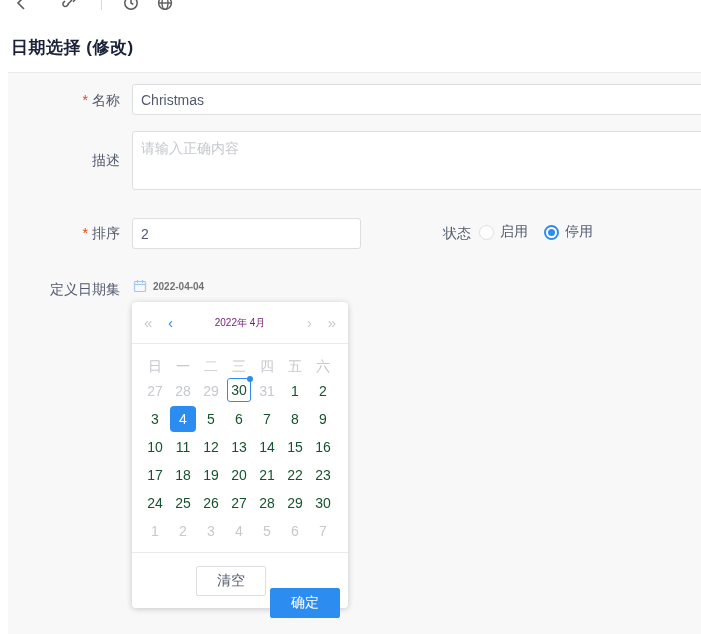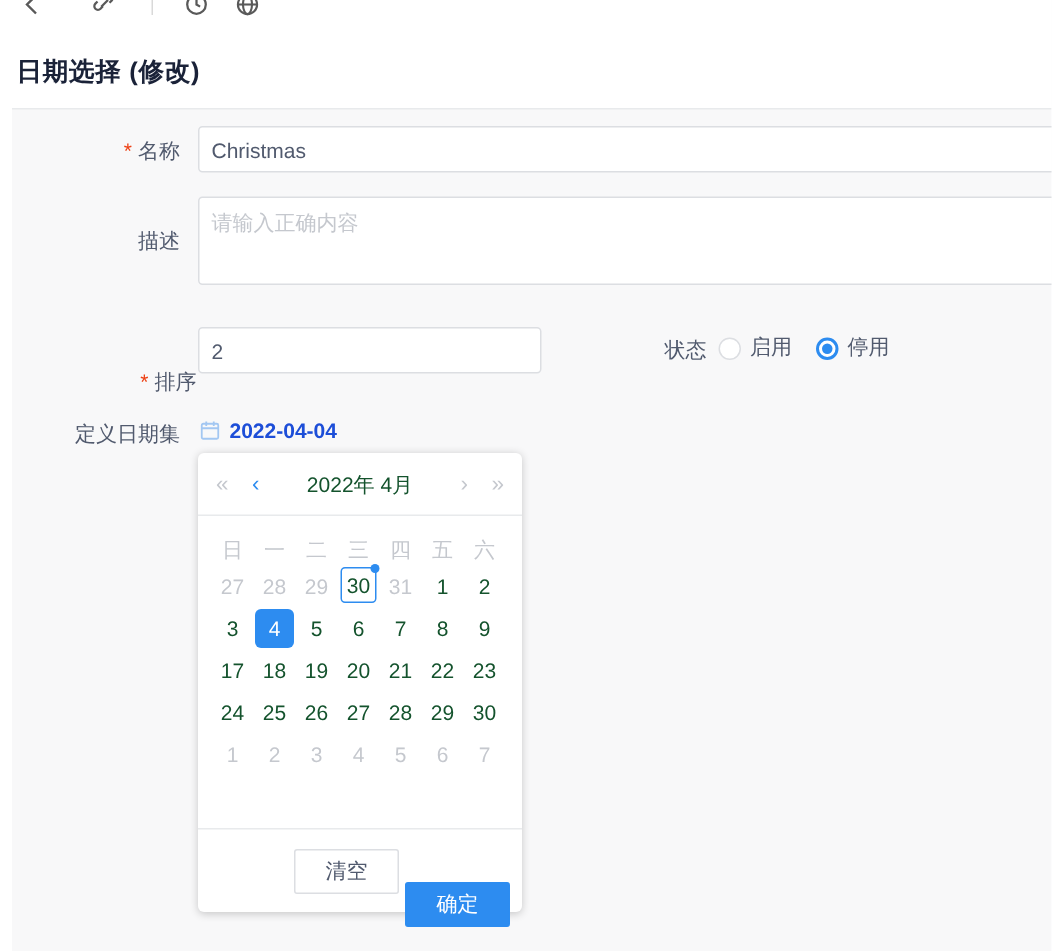--- a/index.html
+++ b/index.html
@@ -30,30 +30,30 @@
   .status-group { position:absolute; left:479px; top:223px; display:flex; align-items:center; gap:16px; }
   .radio { display:flex; align-items:center; gap:6px; cursor:pointer; }
   .radio-circle { width:15px; height:15px; border-radius:50%; background:#fff; border:1px solid #dcdee2; position:relative; }
   .radio-circle.checked { border:2px solid #2d8cf0; }
   .radio-circle.checked::after { content:""; position:absolute; left:50%; top:50%; width:7px; height:7px;
     margin:-3.5px 0 0 -3.5px; border-radius:50%; background:#2d8cf0; }
   .radio-label { font-size:14px; color:#515a6e; }
 
   
   .date-trigger { position:absolute; left:133px; top:279px; display:flex; align-items:center; gap:6px; cursor:pointer; }
-  .date-value { font-size:14px; font-weight:600; color:#1d4ed8; }
+  .date-value { font-size:10px; font-weight:600; color:#737373; }
 
   
   .calendar { position:absolute; left:132px; top:302px; width:216px; height:306px; background:#fff;
     border-radius:4px; box-shadow:0 1px 6px rgba(0,0,0,.2); }
   .cal-header { position:relative; height:42px; border-bottom:1px solid #e8eaec; }
   .cal-nav { position:absolute; top:0; height:42px; line-height:42px; font-size:15px; color:#c5c8ce; cursor:pointer; user-select:none; }
   .cal-nav.active { color:#2d8cf0; }
   .cal-title { position:absolute; left:0; right:0; top:0; height:42px; line-height:42px; text-align:center;
-    font-size:14px; font-weight:500; color:#14532d; cursor:pointer; }
+    font-size:10px; font-weight:500; color:#701a75; cursor:pointer; }
   .cal-weekdays { display:flex; padding:0 9px; margin-top:10px; }
   .cal-weekdays span { width:28px; height:24px; line-height:24px; text-align:center; font-size:14px; color:#c5c8ce; }
   .cal-grid { padding:0 9px; }
   .cal-row { display:flex; }
   .cal-cell { width:28px; height:28px; display:flex; align-items:flex-start; justify-content:center; cursor:pointer; }
   .day-box { min-width:26px; height:26px; line-height:26px; text-align:center; font-size:14px;
     color:#14532d; border-radius:4px; position:relative; }
   .cal-cell.prev .day-box, .cal-cell.next .day-box { color:#c5c8ce; }
   .cal-cell.selected .day-box { background:#2d8cf0; color:#fff; }
   .cal-cell.today .day-box { min-width:24px; height:24px; line-height:22px; border:1px solid #2d8cf0; border-radius:3px; }
@@ -98,21 +98,21 @@
   <div class="field-label" style="left:30px; top:92px;">
     <span class="req">*</span><span>名称</span>
   </div>
   <input class="tinput" style="left: 132px; top: 84px; width: 575px; height: 31px;" value="Christmas">
 
   <div class="field-label" style="left:30px; top:152px;">
     <span>描述</span>
   </div>
   <textarea class="tinput" style="left: 132px; top: 131px; width: 575px; height: 59px;" placeholder="请输入正确内容"></textarea>
 
-  <div class="field-label" style="left:41px; top:225px;margin-top:21px;">
+  <div class="field-label" style="left:30px; top:225px;">
     <span class="req">*</span><span>排序</span>
   </div>
   <input class="tinput" style="left: 132px; top: 218px; width: 229px; height: 31px;" value="2">
 
   <div class="field-label" style="left:381px; top:225px; width:90px;">
     <span>状态</span>
   </div>
   <div class="status-group" id="status-group">
       <label class="radio">
         <span class="radio-circle"></span>
@@ -196,20 +196,43 @@
           </div>
           <div class="cal-cell cur">
             <span class="day-box">8</span>
           </div>
           <div class="cal-cell cur">
             <span class="day-box">9</span>
           </div>
         </div>
         <div class="cal-row">
           <div class="cal-cell cur">
+            <span class="day-box">10</span>
+          </div>
+          <div class="cal-cell cur">
+            <span class="day-box">11</span>
+          </div>
+          <div class="cal-cell cur">
+            <span class="day-box">12</span>
+          </div>
+          <div class="cal-cell cur">
+            <span class="day-box">13</span>
+          </div>
+          <div class="cal-cell cur">
+            <span class="day-box">14</span>
+          </div>
+          <div class="cal-cell cur">
+            <span class="day-box">15</span>
+          </div>
+          <div class="cal-cell cur">
+            <span class="day-box">16</span>
+          </div>
+        </div>
+        <div class="cal-row">
+          <div class="cal-cell cur">
             <span class="day-box">17</span>
           </div>
           <div class="cal-cell cur">
             <span class="day-box">18</span>
           </div>
           <div class="cal-cell cur">
             <span class="day-box">19</span>
           </div>
           <div class="cal-cell cur">
             <span class="day-box">20</span>

